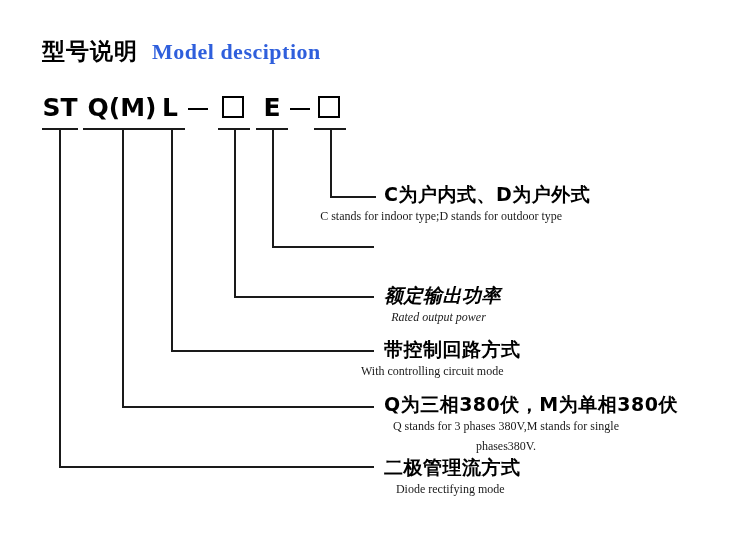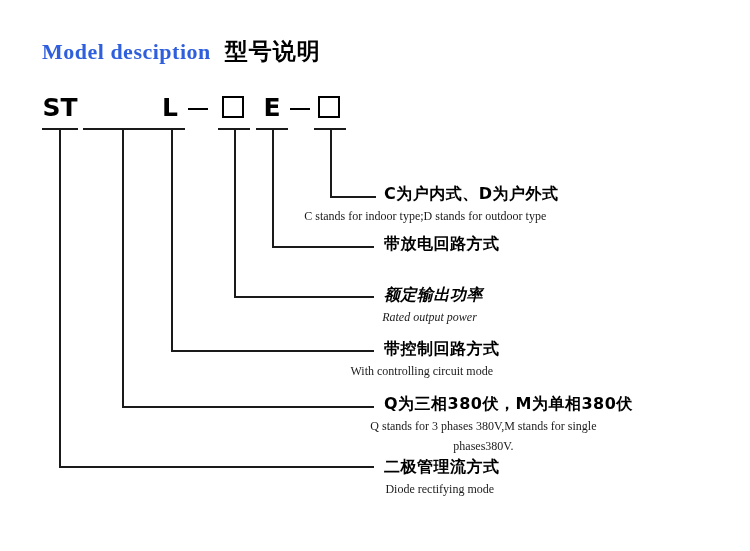--- a/index.html
+++ b/index.html
@@ -92,48 +92,49 @@
     border-top: 2px solid #1a1a1a;
   }
 
   
   .note {
     position: absolute;
     white-space: nowrap;
   }
   .note-cn {
     font-family: "DejaVu Sans", "Liberation Sans", sans-serif;
-    font-size: 16px;
+    font-size: 19px;
     font-weight: bold;
     color: #000000;
     line-height: 24px;
     letter-spacing: 0.5px;
   }
   .note-en {
     font-family: "Liberation Serif", "DejaVu Serif", serif;
     font-size: 12px;
     color: #1a1a1a;
     line-height: 21px;
     text-align: center;
   }
   .note-en.two-line {
     line-height: 20px;
   }
 </style>
 </head>
 <body>
 
 <div id="title-row">
+  <span id="title-cn">型号说明</span>
   <span id="title-en">Model desciption</span>
-  <span id="title-cn">型号说明</span>
 </div>
 
 <div id="code-row">
   <span class="code-seg" style="left:42px; width:36px;">ST</span>
 
+  <span class="code-seg" style="left:83px; width:78px;">Q(M)</span>
 
   <span class="code-seg" style="left:157px; width:26px;">L</span>
 
   <span class="code-dash" style="left:188px; width:20px;"></span>
 
   <span class="code-box" style="left:222px;"></span>
 
   <span class="code-seg" style="left:258px; width:28px;">E</span>
 
   <span class="code-dash" style="left:290px; width:20px;"></span>
@@ -171,21 +172,20 @@
   <span class="hline" style="left:59px;  top:466px; width:315px;"></span>
 
 </div>
 
 <div class="note" style="left:384px; top:182px;">
   <div class="note-cn">C为户内式、D为户外式</div>
   <div class="note-en" style="margin-left:-92px;">C stands for indoor type;D stands for outdoor type</div>
 </div>
 
 <div class="note" style="left:384px; top:232px;">
-  <div class="note-cn">带放电回路方式</div>
 </div>
 
 <div class="note" style="left:384px; top:283px;font-style:italic;">
   <div class="note-cn">额定输出功率</div>
   <div class="note-en" style="margin-left:-8px;">Rated output power</div>
 </div>
 
 <div class="note" style="left:384px; top:337px;">
   <div class="note-cn">带控制回路方式</div>
   <div class="note-en" style="margin-left:-40px;">With controlling circuit mode</div>

